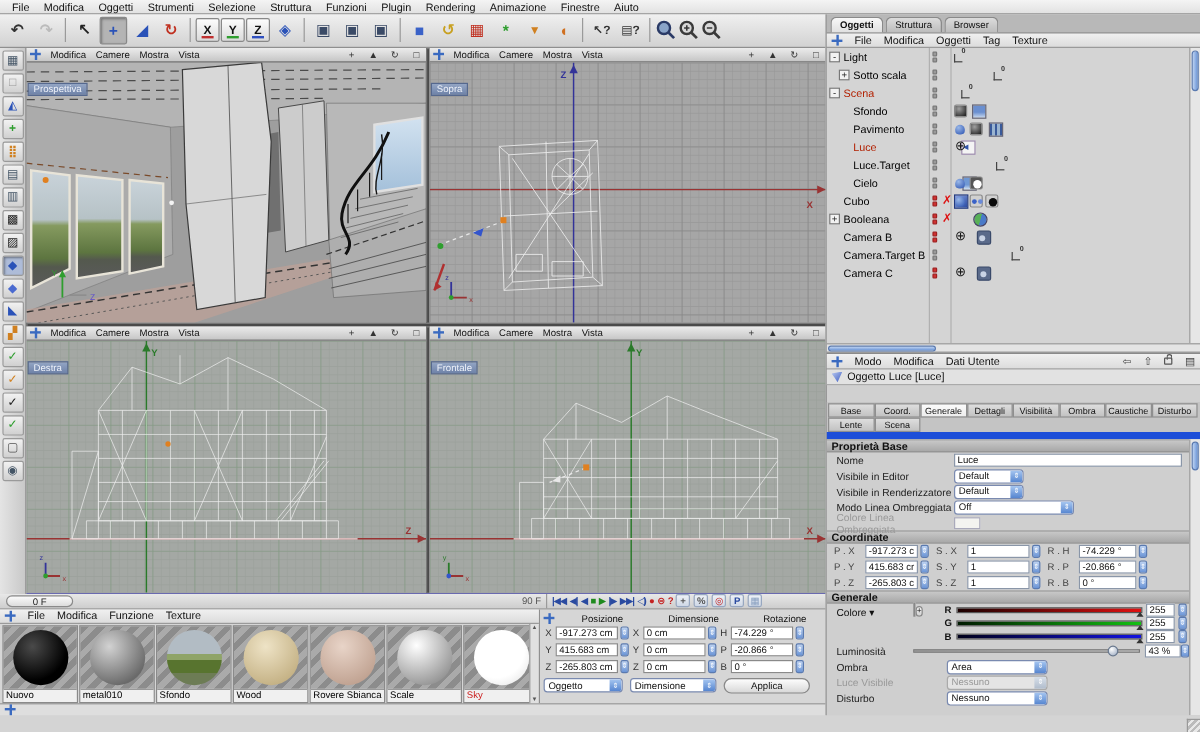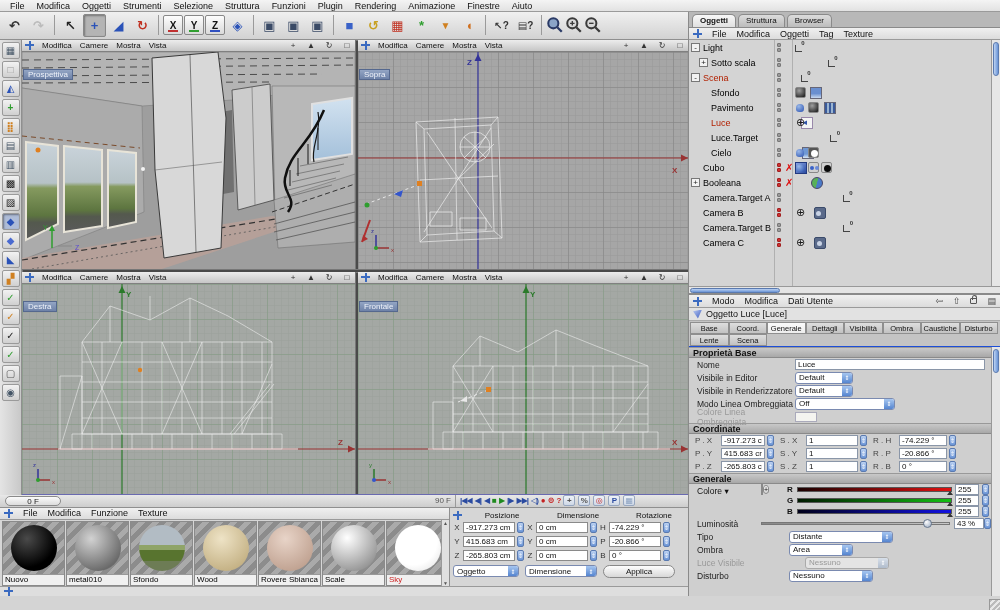--- a/index.html
+++ b/index.html
@@ -142,21 +142,21 @@
   .vscroll { position:absolute; right:0; top:0; bottom:0; width:9px; background:#e6e6e6; border-left:1px solid #999; }
   .vscroll .thumb { position:absolute; left:1px; top:2px; width:6px; height:34px; border-radius:3px; background:linear-gradient(90deg,#bcd2f2,#6a94d6); border:1px solid #5a7ab0; }
 
   
   .am { flex:1; display:flex; flex-direction:column; border-top:1px solid #8a8a8a; }
   .am-menu { height:13px; display:flex; align-items:center; gap:10px; padding:0 4px; background:linear-gradient(#f0f0f0,#dcdcdc); border-bottom:1px solid #9a9a9a; }
   .am-menu .spacer { flex:1; }
   .am-mi { font-size:9px; color:#444; }
   .am-obj { height:13px; display:flex; align-items:center; gap:4px; padding-left:4px; background:#e2e2e2; border-bottom:1px solid #aaa; }
   .objicon { width:9px; height:9px; background:linear-gradient(135deg,#b8c8f0,#3a5ac0); clip-path:polygon(0 20%,100% 0,55% 100%,25% 55%); }
-  .am-tabs { display:flex; flex-wrap:wrap; background:#c4c4c4; border-bottom:1px solid #1d4ed8; padding:1px 1px 0 1px; }
+  .am-tabs { display:flex; flex-wrap:wrap; background:#c4c4c4; border-bottom:6px solid #1d4ed8; padding:1px 1px 0 1px;margin-top:14px; }
   .am-tab { width:38.5px; height:12px; border:1px solid #8f8f8f; background:linear-gradient(#dedede,#c2c2c2); font-size:7.5px; text-align:center; line-height:11px; overflow:hidden; white-space:nowrap; }
   .am-tab.active { background:linear-gradient(#fbfbfb,#ededed); }
   .am-body { flex:1; position:relative; background:#cfcfcf; overflow:hidden; }
   .am-inner { position:absolute; left:0; right:9px; top:0; }
   .sechead { height:11px; background:linear-gradient(#c8c8c8,#a8a8a8); border-top:1px solid #999; border-bottom:1px solid #8a8a8a; font-weight:bold; font-size:9px; padding-left:4px; line-height:10px; }
   .amrow { height:13px; display:flex; align-items:center; padding-left:8px; font-size:8.5px; }
   .alabel { width:98px; color:#222; flex:none; }
   .alabel.dis { color:#999; }
   .inp { background:#fff; border:1px solid #8a96a8; height:11px; font-size:8px; line-height:10px; padding:0 2px; overflow:hidden; white-space:nowrap; }
   .crow { height:13px; display:flex; align-items:center; padding-left:6px; gap:2px; font-size:8px; }
@@ -794,28 +794,20 @@
           <span class="tw" style="left:2px">+</span>
           <span class="tlabel" style="margin-left: 14px; color: rgb(0, 0, 0);">Booleana</span>
           <span class="ticon ic ic-bool"></span>
           <span class="tdots red">
               <b></b>
               <b></b>
             </span>
           <span class="tx">✗</span>
         </div>
         <div class="trow">
-          <span class="tlabel" style="margin-left: 14px; color: rgb(0, 0, 0);">Camera.Target A</span>
-          <span class="ticon ic ic-null"></span>
-          <span class="tdots">
-              <b></b>
-              <b></b>
-            </span>
-        </div>
-        <div class="trow">
           <span class="tlabel" style="margin-left: 14px; color: rgb(0, 0, 0);">Camera B</span>
           <span class="ticon ic ic-cam"></span>
           <span class="tdots red">
               <b></b>
               <b></b>
             </span>
           <span class="ttags">
               <span class="tg tg-target"></span>
             </span>
         </div>
@@ -974,35 +966,28 @@
             </div>
             <div class="amrow">
               <span class="alabel" style="width:64px">Luminosità</span>
               <span class="slider">
                   <span class="knob"></span>
                 </span>
               <span class="vbox" style="width:30px">43 %</span>
               <span class="stp">⇕</span>
             </div>
             <div class="amrow">
-              <span class="alabel" style="width:92px">Tipo</span>
-              <span class="dd" style="width:104px">
-                  <span class="txt">Distante</span>
-                  <span class="cap">⇕</span>
-                </span>
-            </div>
-            <div class="amrow">
               <span class="alabel" style="width:92px">Ombra</span>
-              <span class="dd" style="width:64px">
+              <span class="dd" style="width:84px">
                   <span class="txt">Area</span>
                   <span class="cap">⇕</span>
                 </span>
             </div>
             <div class="amrow">
-              <span class="alabel dis" style="width:108px">Luce Visibile</span>
+              <span class="alabel dis" style="width:92px">Luce Visibile</span>
               <span class="dd disabled" style="width:84px">
                   <span class="txt">Nessuno</span>
                   <span class="cap">⇕</span>
                 </span>
             </div>
             <div class="amrow">
               <span class="alabel" style="width:92px">Disturbo</span>
               <span class="dd" style="width:84px">
                   <span class="txt">Nessuno</span>
                   <span class="cap">⇕</span>

